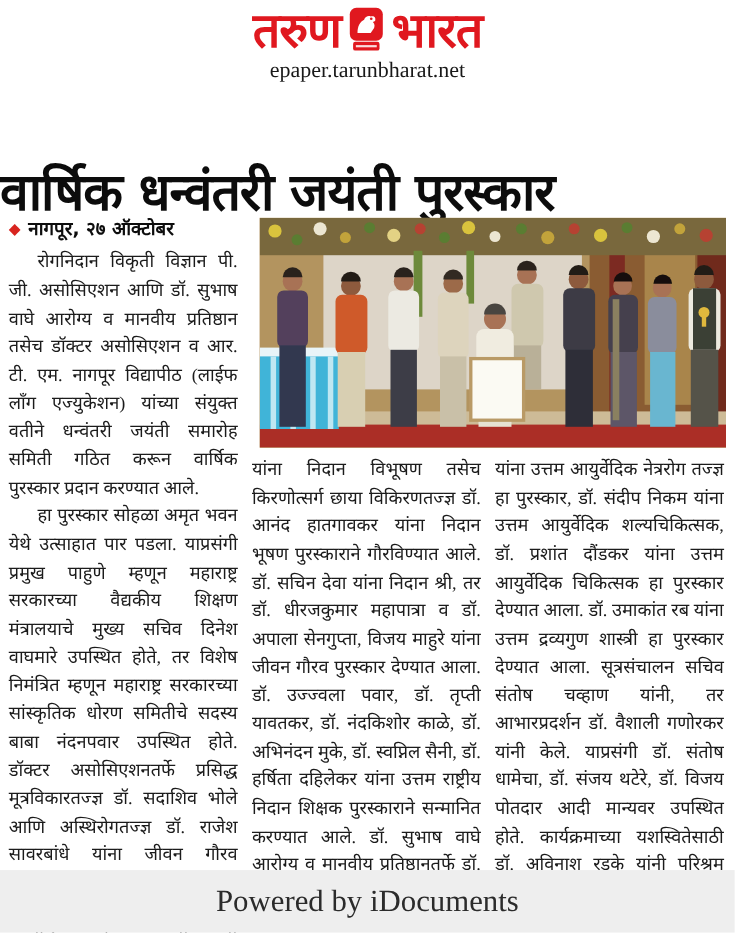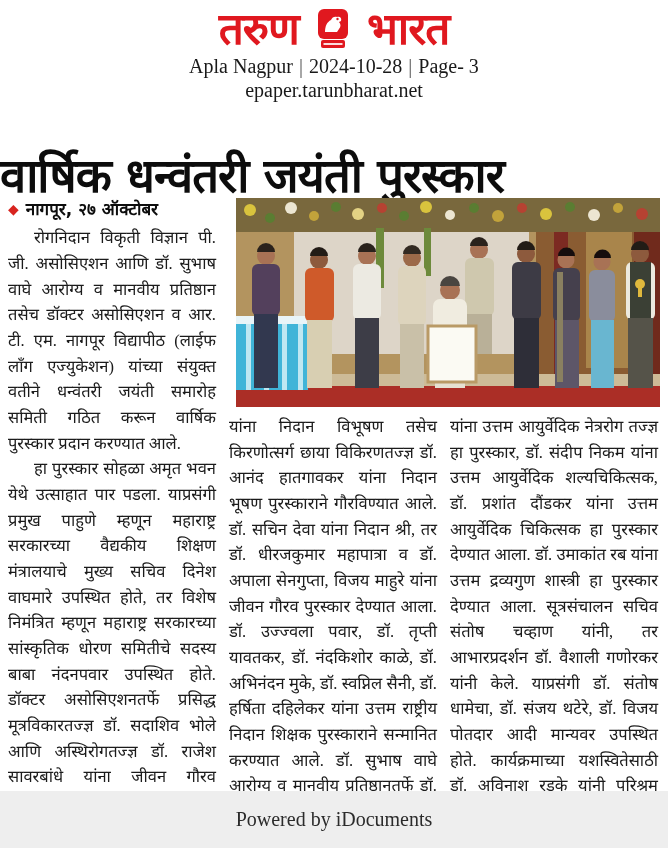--- a/index.html
+++ b/index.html
@@ -2,21 +2,21 @@
 <html><head>
 <meta charset="utf-8">
 <style>
   html,body{margin:0;padding:0;}
   body{
     width:668px;height:848px;position:relative;background:#ffffff;
     font-family:"Liberation Serif", serif;overflow:hidden;
   }
   
   .masthead{position:absolute;top:6px;left:0;width:668px;text-align:center;}
-  .logo-row{display:flex;justify-content:center;align-items:center;gap:18px;}
+  .logo-row{display:flex;justify-content:center;gap:7px;}
   .logo-text{
     font-family:"DejaVu Sans", sans-serif;font-weight:800;font-size:44px;
     color:#e0181f;line-height:1.05;letter-spacing:-1px;
   }
   .emblem{width:32px;height:42px;display:block;}
   .meta-line{font-size:20px;color:#191919;margin-top:3px;}
   .meta-line .sep{color:#555;padding:0 6px;font-weight:400;}
   .url-line{font-size:20px;color:#191919;margin-top:1px;text-align:center;}
   
   .headline{
@@ -44,42 +44,39 @@
   .indent{text-indent:26px;}
   .endmark-row{text-align:right;margin-top:-25px;}
   .endmark{
     display:inline-block;background:#9a9a9a;color:#3c3c3c;font-size:12px;
     line-height:1;padding:3px 3px;font-family:"DejaVu Sans", sans-serif;
   }
   
   .footer{
     position:absolute;left:0;bottom:0;width:668px;height:57px;background:#eeeeee;
     display:flex;align-items:center;justify-content:center;
-    font-size:20px;color:#2b2b2b;
+    font-size:28px;color:#2b2b2b;
   }
 </style>
 </head>
 <body>
 
 <header class="masthead">
   <div class="logo-row">
     <span class="logo-text">तरुण</span>
     <span>
       <svg class="emblem" viewBox="0 0 32 42">
         <rect x="1" y="1" width="30" height="30" rx="6" fill="#e0181f"></rect>
         <path d="M8 24 C8 18 10 14 14 12 C15 9 18 8 20 9 C23 8 25 10 24 13 L22 14 C24 16 24 19 22 21 L20 24 Z" fill="#ffffff"></path>
         <circle cx="20.5" cy="11" r="1.2" fill="#e0181f"></circle>
         <rect x="4" y="32" width="24" height="8" rx="2" fill="#e0181f"></rect>
         <rect x="6.5" y="35" width="19" height="2" fill="#ffffff" opacity="0.85"></rect>
       </svg>
     </span>
     <span class="logo-text">भारत</span>
-  </div>
-  <div class="meta-line">
-    <span>Apla Nagpur</span><span class="sep">|</span><span>2024-10-28</span><span class="sep">|</span><span>Page- 3</span>
   </div>
   <div class="url-line">epaper.tarunbharat.net</div>
 </header>
 
 <h1 class="headline">वार्षिक धन्वंतरी जयंती पुरस्कार</h1>
 
 <main class="article">
 
   <div class="photo">
     <svg viewBox="0 0 424 209" preserveAspectRatio="none">

